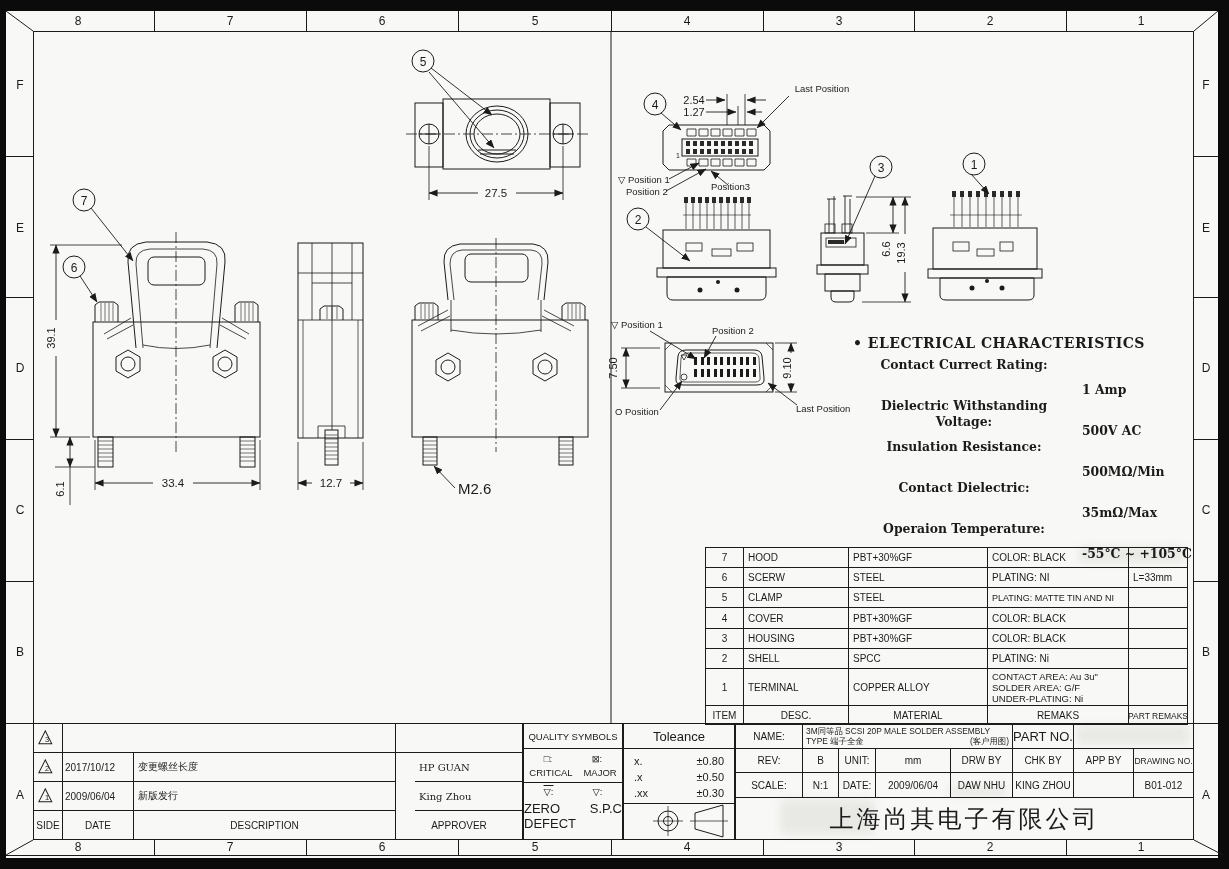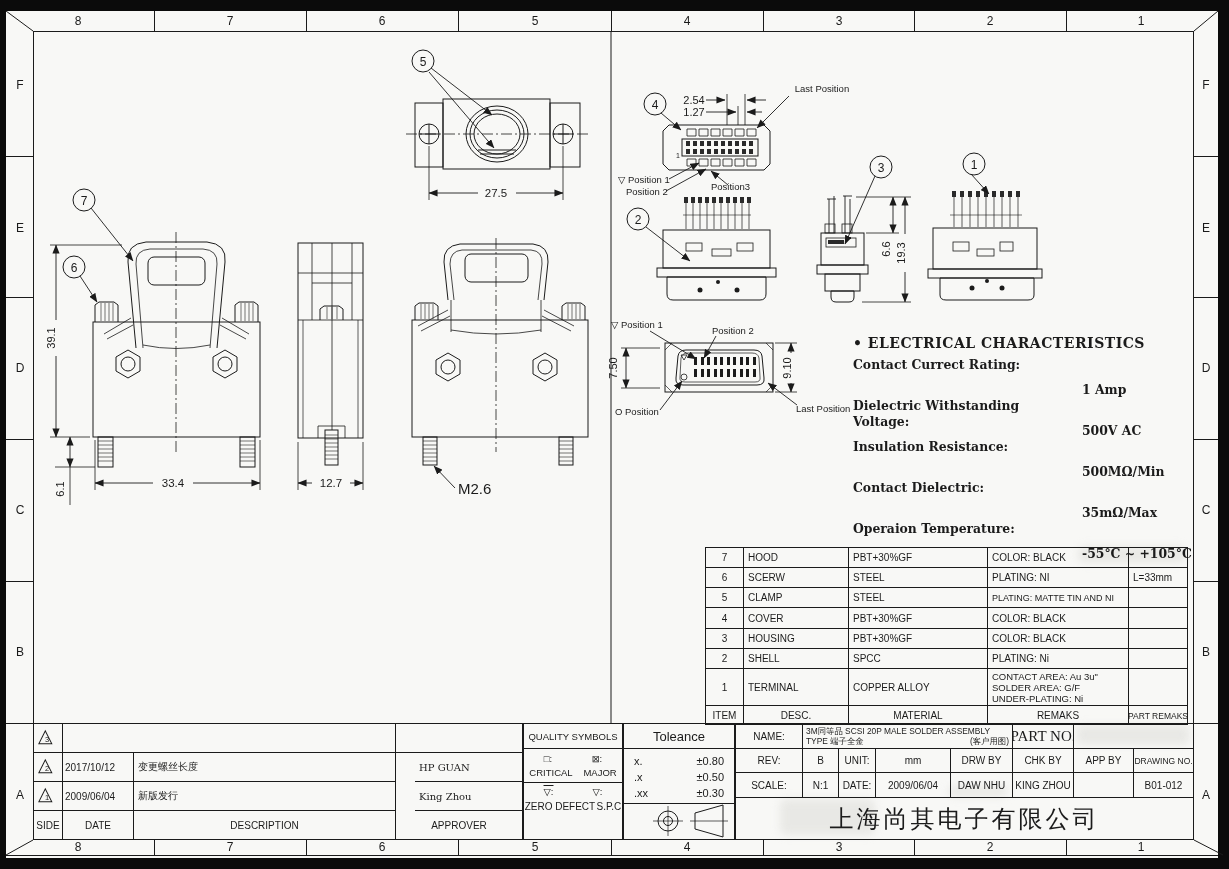--- a/index.html
+++ b/index.html
@@ -23,21 +23,21 @@
   .revmark{position:relative;width:20px;height:20px;margin:0 auto;}
   .revmark .tri{position:absolute;left:0;top:-3px;font-size:19px;line-height:22px;}
   .revmark .num{position:absolute;left:7px;top:7px;font-size:7.5px;}
   
   .qrow{display:flex;justify-content:space-around;font-size:9.5px;}
   .ovl{text-decoration:overline;}
   
   #elec{position:absolute;left:853px;top:335px;width:342px;font-family:"DejaVu Serif","Liberation Serif",serif;font-weight:bold;}
   #elec .etitle{font-size:14px;letter-spacing:.5px;}
   .erow{display:flex;font-size:12.4px;line-height:16px;}
-  .elabel{width:222px;text-align:left;}
+  .elabel{width:222px;text-align:center;}
   .eval{padding-left:7px;margin-top:25px;}
   
   .tb-small{font-size:8.4px;line-height:10px;text-align:center;}
   .company{font-size:24px;letter-spacing:3px;display:flex;align-items:center;justify-content:center;}
   .smudge{position:absolute;background:#dcdcd8;filter:blur(4px);opacity:.55;border-radius:6px;}
   .serifv{font-family:"DejaVu Serif","Liberation Serif",serif;margin-left:19px;}
 </style>
 </head>
 <body>
 
@@ -486,21 +486,21 @@
     </div>
     <div class="qrow" style="margin-top:3px;">
       <span>CRITICAL</span>
       <span>MAJOR</span>
     </div>
     <div style="border-top:1px solid #1b1b1b;margin-top:4px;"></div>
     <div class="qrow" style="margin-top:3px;">
       <span class="ovl">▽:</span>
       <span>▽:</span>
     </div>
-    <div class="qrow" style="margin-top:4px;font-size:10px;">
+    <div class="qrow" style="margin-top:4px;font-size:13px;">
       <span>ZERO DEFECT</span>
       <span>S.P.C</span>
     </div>
   </div>
 
   <div class="tbl" style="left:623px;top:723px;width:112px;height:117px;">
     <div style="height:24px;display:flex;align-items:center;justify-content:center;font-size:13px;border-bottom:1px solid #1b1b1b;">Toleance</div>
     <div style="height:55px;border-bottom:1px solid #1b1b1b;padding:4px 10px;box-sizing:border-box;">
       <div style="display:flex;justify-content:space-between;font-size:11px;line-height:16px;">
         <span>x.</span>
@@ -521,21 +521,21 @@
   <div class="tbl" style="left:735px;top:723px;width:459px;height:117px;">
     <div class="grid" style="grid-template-columns:67px 210px 61px 119px;grid-template-rows:25px;">
       <div class="cell ctr">NAME:</div>
       <div class="cell multiline tb-small" style="padding:1px 3px;">
         <span>3M同等品 SCSI 20P MALE SOLDER ASSEMBLY</span>
         <span style="display:flex;justify-content:space-between;width:100%;">
           <span>TYPE 端子全金</span>
           <span>(客户用图)</span>
         </span>
       </div>
-      <div class="cell ctr" style="font-size:15px;font-family:Liberation Serif, serif;">PART NO.</div>
+      <div class="cell ctr" style="font-size:13px;">PART NO.</div>
       <div class="cell ctr last"></div>
     </div>
     <div class="grid" style="grid-template-columns:67px 36px 37px 75px 62px 61px 60px 59px;grid-template-rows:24px;">
       <div class="cell ctr">REV:</div>
       <div class="cell ctr">B</div>
       <div class="cell ctr">UNIT:</div>
       <div class="cell ctr">mm</div>
       <div class="cell ctr">DRW BY</div>
       <div class="cell ctr">CHK BY</div>
       <div class="cell ctr">APP BY</div>

